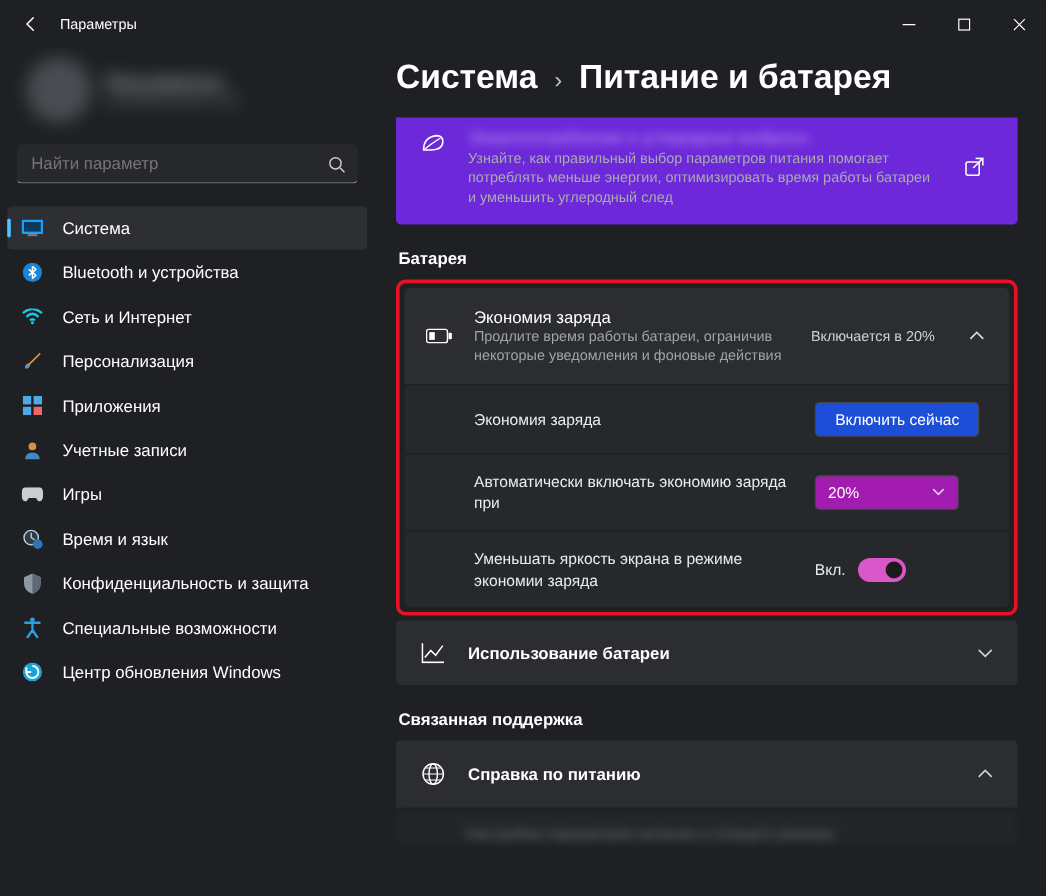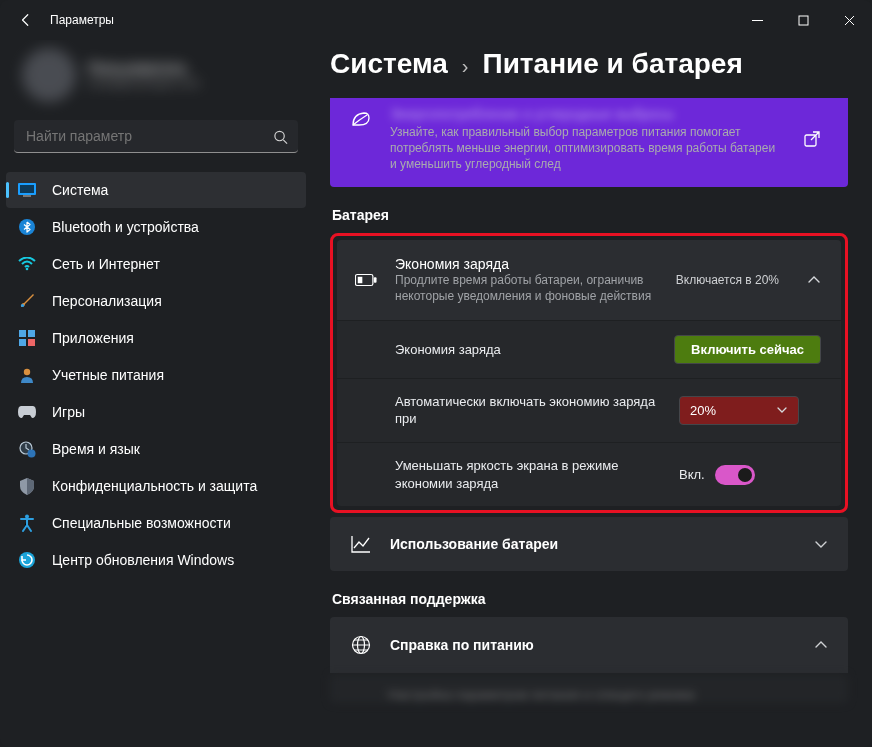--- a/index.html
+++ b/index.html
@@ -244,32 +244,31 @@
     gap: 14px;
   }
   .sub-row .lbl {
     flex: 1;
     font-size: 13px;
     color: #eaecef;
     max-width: 270px;
     line-height: 1.35;
   }
   .btn {
-    background: #4d7c0f;
+    background: #1d4ed8;
     border: 1px solid #44464a;
     border-radius: 4px;
     padding: 6px 16px;
     font-size: 13px;
     color: #fff;
     cursor: pointer;
-    font-weight: bold;
   }
   .dropdown {
     width: 120px;
-    background: #7f1d1d;
+    background: #a21caf;
     border: 1px solid #44464a;
     border-radius: 4px;
     padding: 6px 10px;
     font-size: 13px;
     display: flex;
     align-items: center;
     justify-content: space-between;
     cursor: pointer;
   }
   .toggle-row {
@@ -427,21 +426,21 @@
           </span>
           <span class="label">Приложения</span>
         </div>
         <div class="nav-item">
           <span class="icon">
             <svg width="16" height="16" viewBox="0 0 16 16">
                 <circle cx="8" cy="5" r="3.2" fill="#d98f3e"></circle>
                 <path d="M2 16 Q2 10 8 10 Q14 10 14 16 Z" fill="#3e88c7"></path>
               </svg>
           </span>
-          <span class="label">Учетные питания</span>
+          <span class="label">Учетные записи</span>
         </div>
         <div class="nav-item">
           <span class="icon">
             <svg width="18" height="12" viewBox="0 0 18 12">
                 <path d="M3 0 H15 Q18 0 18 6 Q18 12 14 12 L12 9 H6 L4 12 Q0 12 0 6 Q0 0 3 0 Z" fill="#c8cdd4"></path>
               </svg>
           </span>
           <span class="label">Игры</span>
         </div>
         <div class="nav-item">

